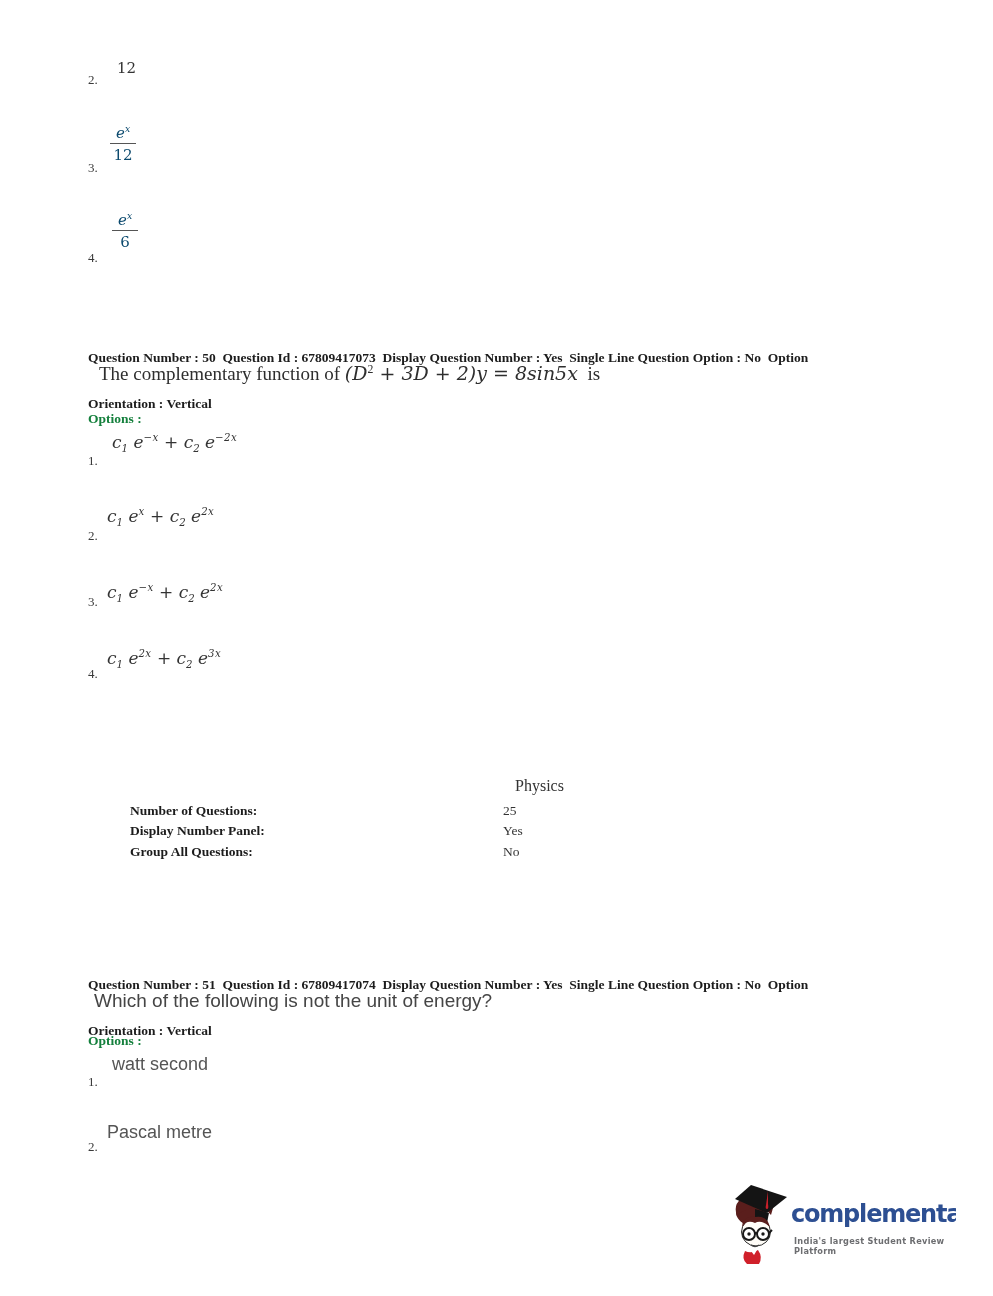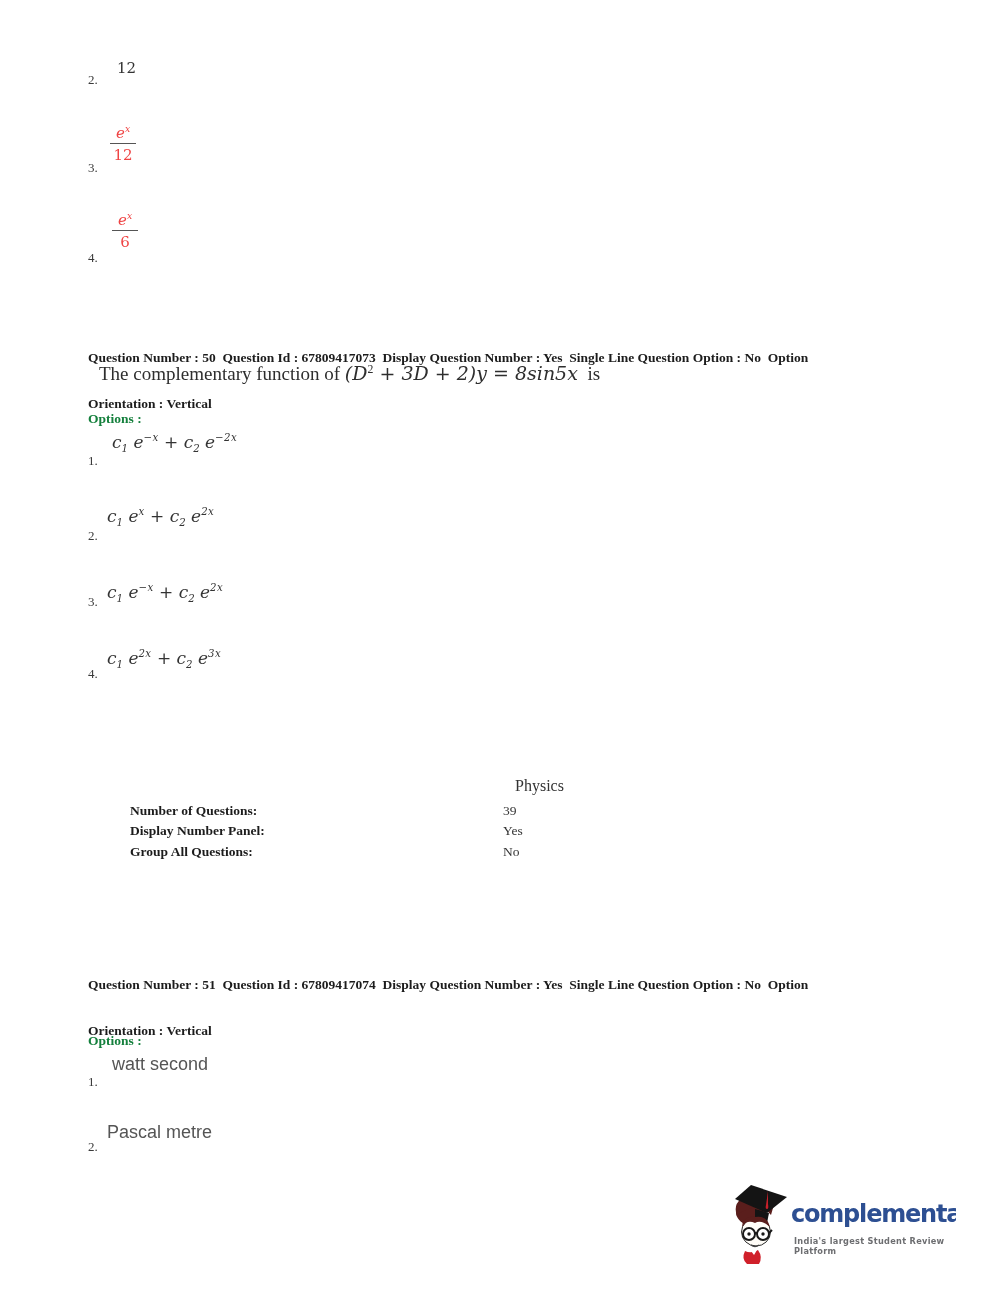--- a/index.html
+++ b/index.html
@@ -21,21 +21,21 @@
   .options-label { font-weight:700; font-size:13.5px; color:#15803d; }
 
   .formula { font-size:17px; font-style:italic; font-family:"DejaVu Serif", serif;
              color:#333; white-space:pre; }
   .formula sub { font-size:0.6em; }
   .formula sup { font-size:0.6em; letter-spacing:0.4px; }
 
   .optnum { font-size:13px; color:#3a3a3a; }
   .plain-val { font-size:15px; color:#333; font-family:"DejaVu Serif", serif; }
 
-  .fraction { text-align:center; font-size:15px; color:#ef4444; font-family:"DejaVu Serif", serif; }
+  .fraction { text-align:center; font-size:15px; color:#0c4a6e; font-family:"DejaVu Serif", serif; }
   .fraction .fnum { display:block; font-style:italic; padding:0 6px 1px; border-bottom:1.4px solid #555; }
   .fraction .fnum sup { font-size:0.62em; }
   .fraction .fden { display:block; padding-top:2px; font-style:normal; }
 
   .section-title { font-size:16px; color:#333; }
   .info-label { font-weight:700; font-size:13.5px; color:#1c1c1c; }
   .info-value { font-size:13.5px; color:#333; }
 
   .question-sans { font-family:"Liberation Sans", sans-serif; font-size:19px; color:#454545; }
   .option-sans   { font-family:"Liberation Sans", sans-serif; font-size:18px; color:#555; }
@@ -88,33 +88,34 @@
 
   <span class="abs formula" style="left:107px; top:582px;"><span class="seg-i">c</span><sub>1</sub><span class="seg-i"> e</span><sup>−x</sup><span class="seg-i"> + c</span><sub>2</sub><span class="seg-i"> e</span><sup>2x</sup></span>
   <span class="abs optnum" style="left:88px; top:594px;">3.</span>
 
   <span class="abs formula" style="left:107px; top:648px;"><span class="seg-i">c</span><sub>1</sub><span class="seg-i"> e</span><sup>2x</sup><span class="seg-i"> + c</span><sub>2</sub><span class="seg-i"> e</span><sup>3x</sup></span>
   <span class="abs optnum" style="left:88px; top:666px;">4.</span>
 
   <div class="abs section-title" style="left:515px; top:777px;">Physics</div>
 
   <span class="abs info-label" style="left:130px; top:803px;">Number of Questions:</span>
-  <span class="abs info-value" style="left:503px; top:803px;">39</span>
+  <span class="abs info-value" style="left:503px; top:803px;">25</span>
 
   <span class="abs info-label" style="left:130px; top:823px;">Display Number Panel:</span>
   <span class="abs info-value" style="left:503px; top:823px;">Yes</span>
 
   <span class="abs info-label" style="left:130px; top:844px;">Group All Questions:</span>
   <span class="abs info-value" style="left:503px; top:844px;">No</span>
 
   <div class="abs qheader" style="left:88px; top:946px;">
     <span>Question Number : 51  Question Id : 67809417074  Display Question Number : Yes  Single Line Question Option : No  Option</span>
     <span>Orientation : Vertical</span>
   </div>
 
+  <div class="abs question-sans" style="left:94px; top:990px;">Which of the following is not the unit of energy?</div>
 
   <div class="abs options-label" style="left:88px; top:1033px;">Options :</div>
 
   <span class="abs option-sans" style="left:112px; top:1054px;">watt second</span>
   <span class="abs optnum" style="left:88px; top:1074px;">1.</span>
 
   <span class="abs option-sans" style="left:107px; top:1122px;">Pascal metre</span>
   <span class="abs optnum" style="left:88px; top:1139px;">2.</span>
 
   <div class="logo">

